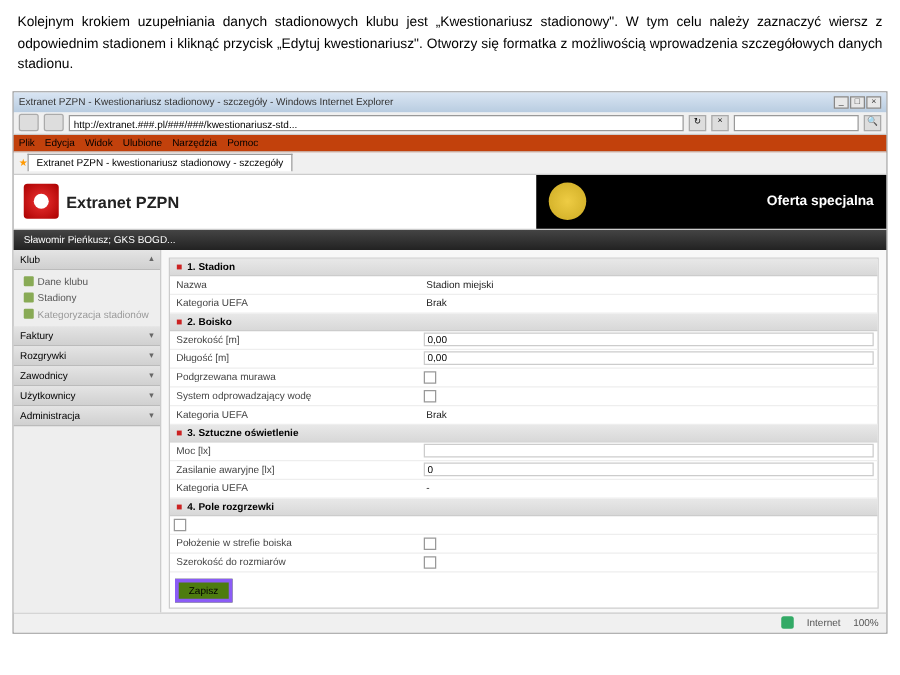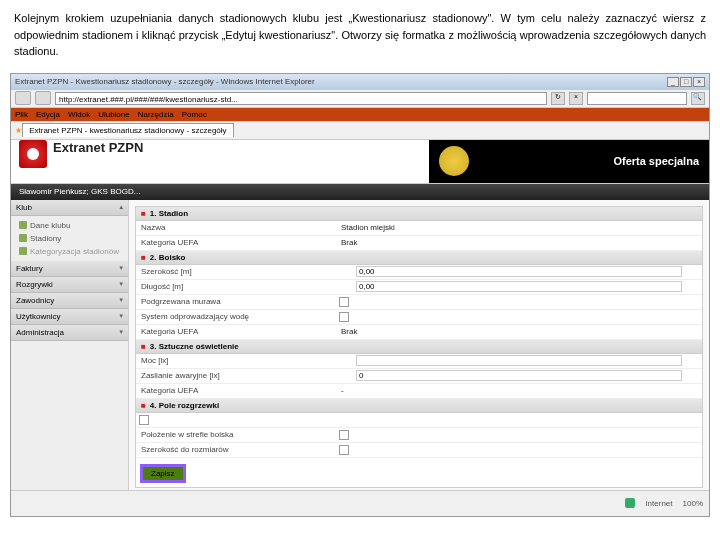--- a/index.html
+++ b/index.html
@@ -11,21 +11,21 @@
 .tb-btn{width:12px;height:10px;background:#e8e8e8;border:1px solid #888;font-size:7px;text-align:center;line-height:8px}
 .menubar{background:#c2410c;height:14px;display:flex;align-items:center;padding:0 4px;font-size:8px;gap:8px;border-bottom:1px solid #ccc}
 .addrbar{background:#f0f0f0;height:18px;display:flex;align-items:center;padding:0 4px;gap:4px;border-bottom:1px solid #ccc}
 .navbtn{width:16px;height:14px;background:#ddd;border:1px solid #aaa;border-radius:2px}
 .addrfield{flex:1;height:13px;background:#fff;border:1px solid #999;font-size:8px;padding:0 3px;line-height:13px}
 .dropbtn{width:14px;height:13px;background:#ddd;border:1px solid #aaa;font-size:7px;text-align:center}
 .tabbar{background:#f0f0f0;height:18px;display:flex;align-items:center;padding:0 4px;border-bottom:1px solid #ccc}
 .tab{background:#fff;border:1px solid #999;border-bottom:none;padding:1px 6px;font-size:8px;height:14px;display:flex;align-items:center;gap:3px}
 .tab-star{color:#f90;font-size:8px}
 .banner{height:44px;background:#fff;display:flex;justify-content:space-between;border-bottom:1px solid #ccc}
-.banner-left{display:flex;align-items:flex-start;gap:6px;padding:0 8px}
+.banner-left{display:flex;align-items:center;gap:6px;padding:0 8px}
 .logo{width:28px;height:28px;background:radial-gradient(#e33,#a00);border-radius:3px;position:relative}
 .logo::after{content:"";position:absolute;top:8px;left:8px;width:12px;height:12px;background:#fff;border-radius:50%}
 .brand{font-size:13px;font-weight:bold;color:#222}
 .banner-right{width:280px;background:#000;color:#fff;display:flex;align-items:center;justify-content:space-between;padding:0 10px}
 .br-logo{width:30px;height:30px;background:radial-gradient(#ec4,#ca2);border-radius:50%}
 .br-text{font-size:11px;font-weight:bold}
 .userbar{height:16px;background:linear-gradient(#444,#222);color:#fff;font-size:8px;display:flex;align-items:center;padding:0 8px}
 .content{display:flex;height:290px;background:#f8f8f8}
 .sidebar{width:118px;background:#eee;border-right:1px solid #ccc}
 .acc-hdr{background:linear-gradient(#e4e4e4,#d0d0d0);height:16px;font-size:8px;font-weight:normal;padding:0 5px;display:flex;align-items:center;justify-content:space-between;border-bottom:1px solid #bbb;cursor:pointer}
@@ -34,25 +34,25 @@
 .acc-item{font-size:8px;padding:2px 8px;color:#555;display:flex;align-items:center;gap:3px;cursor:pointer}
 .acc-item.sel{color:#999}
 .ai-icon{width:8px;height:8px;background:#8a5;border-radius:1px}
 .main{flex:1;padding:6px;overflow:hidden}
 .panel{background:#fff;border:1px solid #ccc}
 .panel-hdr{background:linear-gradient(#e8e8e8,#d8d8d8);height:14px;font-size:8px;font-weight:bold;padding:0 5px;display:flex;align-items:center;gap:4px;border-bottom:1px solid #ccc}
 .bullet{color:#c22}
 .form-row{display:flex;height:15px;border-bottom:1px solid #eee;font-size:8px;align-items:center}
 .fr-label{width:200px;padding:0 5px;color:#444}
 .fr-val{flex:1;padding:0 5px;color:#222}
-.fr-input{flex:1;margin:1px 20px;height:11px;border:1px solid #ccc;font-size:8px;padding:0 2px}
+.fr-input{flex:1;margin:1px 3px;height:11px;border:1px solid #ccc;font-size:8px;padding:0 2px}
 .fr-chk{width:10px;height:10px;border:1px solid #999;margin-left:3px}
 .btn-row{padding:4px}
 .btn{background:#4d7c0f;border:3px solid #8b5cf6;font-size:8px;padding:2px 8px;cursor:pointer}
-.statusbar{height:26px;background:#f0f0f0;border-top:1px solid #ccc;display:flex;align-items:center;justify-content:flex-end;padding:0 6px;font-size:8px;gap:10px;color:#555}
+.statusbar{height:16px;background:#f0f0f0;border-top:1px solid #ccc;display:flex;align-items:center;justify-content:flex-end;padding:0 6px;font-size:8px;gap:10px;color:#555}
 .st-icon{width:10px;height:10px;background:#3a6;border-radius:2px}
 </style>
 </head>
 <body>
 
 <div class="intro">Kolejnym krokiem uzupełniania danych stadionowych klubu jest „Kwestionariusz stadionowy". W tym celu należy zaznaczyć wiersz z odpowiednim stadionem i kliknąć przycisk „Edytuj kwestionariusz". Otworzy się formatka z możliwością wprowadzenia szczegółowych danych stadionu.</div>
 
 <div class="browser">
   <div class="titlebar">
     <span>Extranet PZPN - Kwestionariusz stadionowy - szczegóły - Windows Internet Explorer</span>

